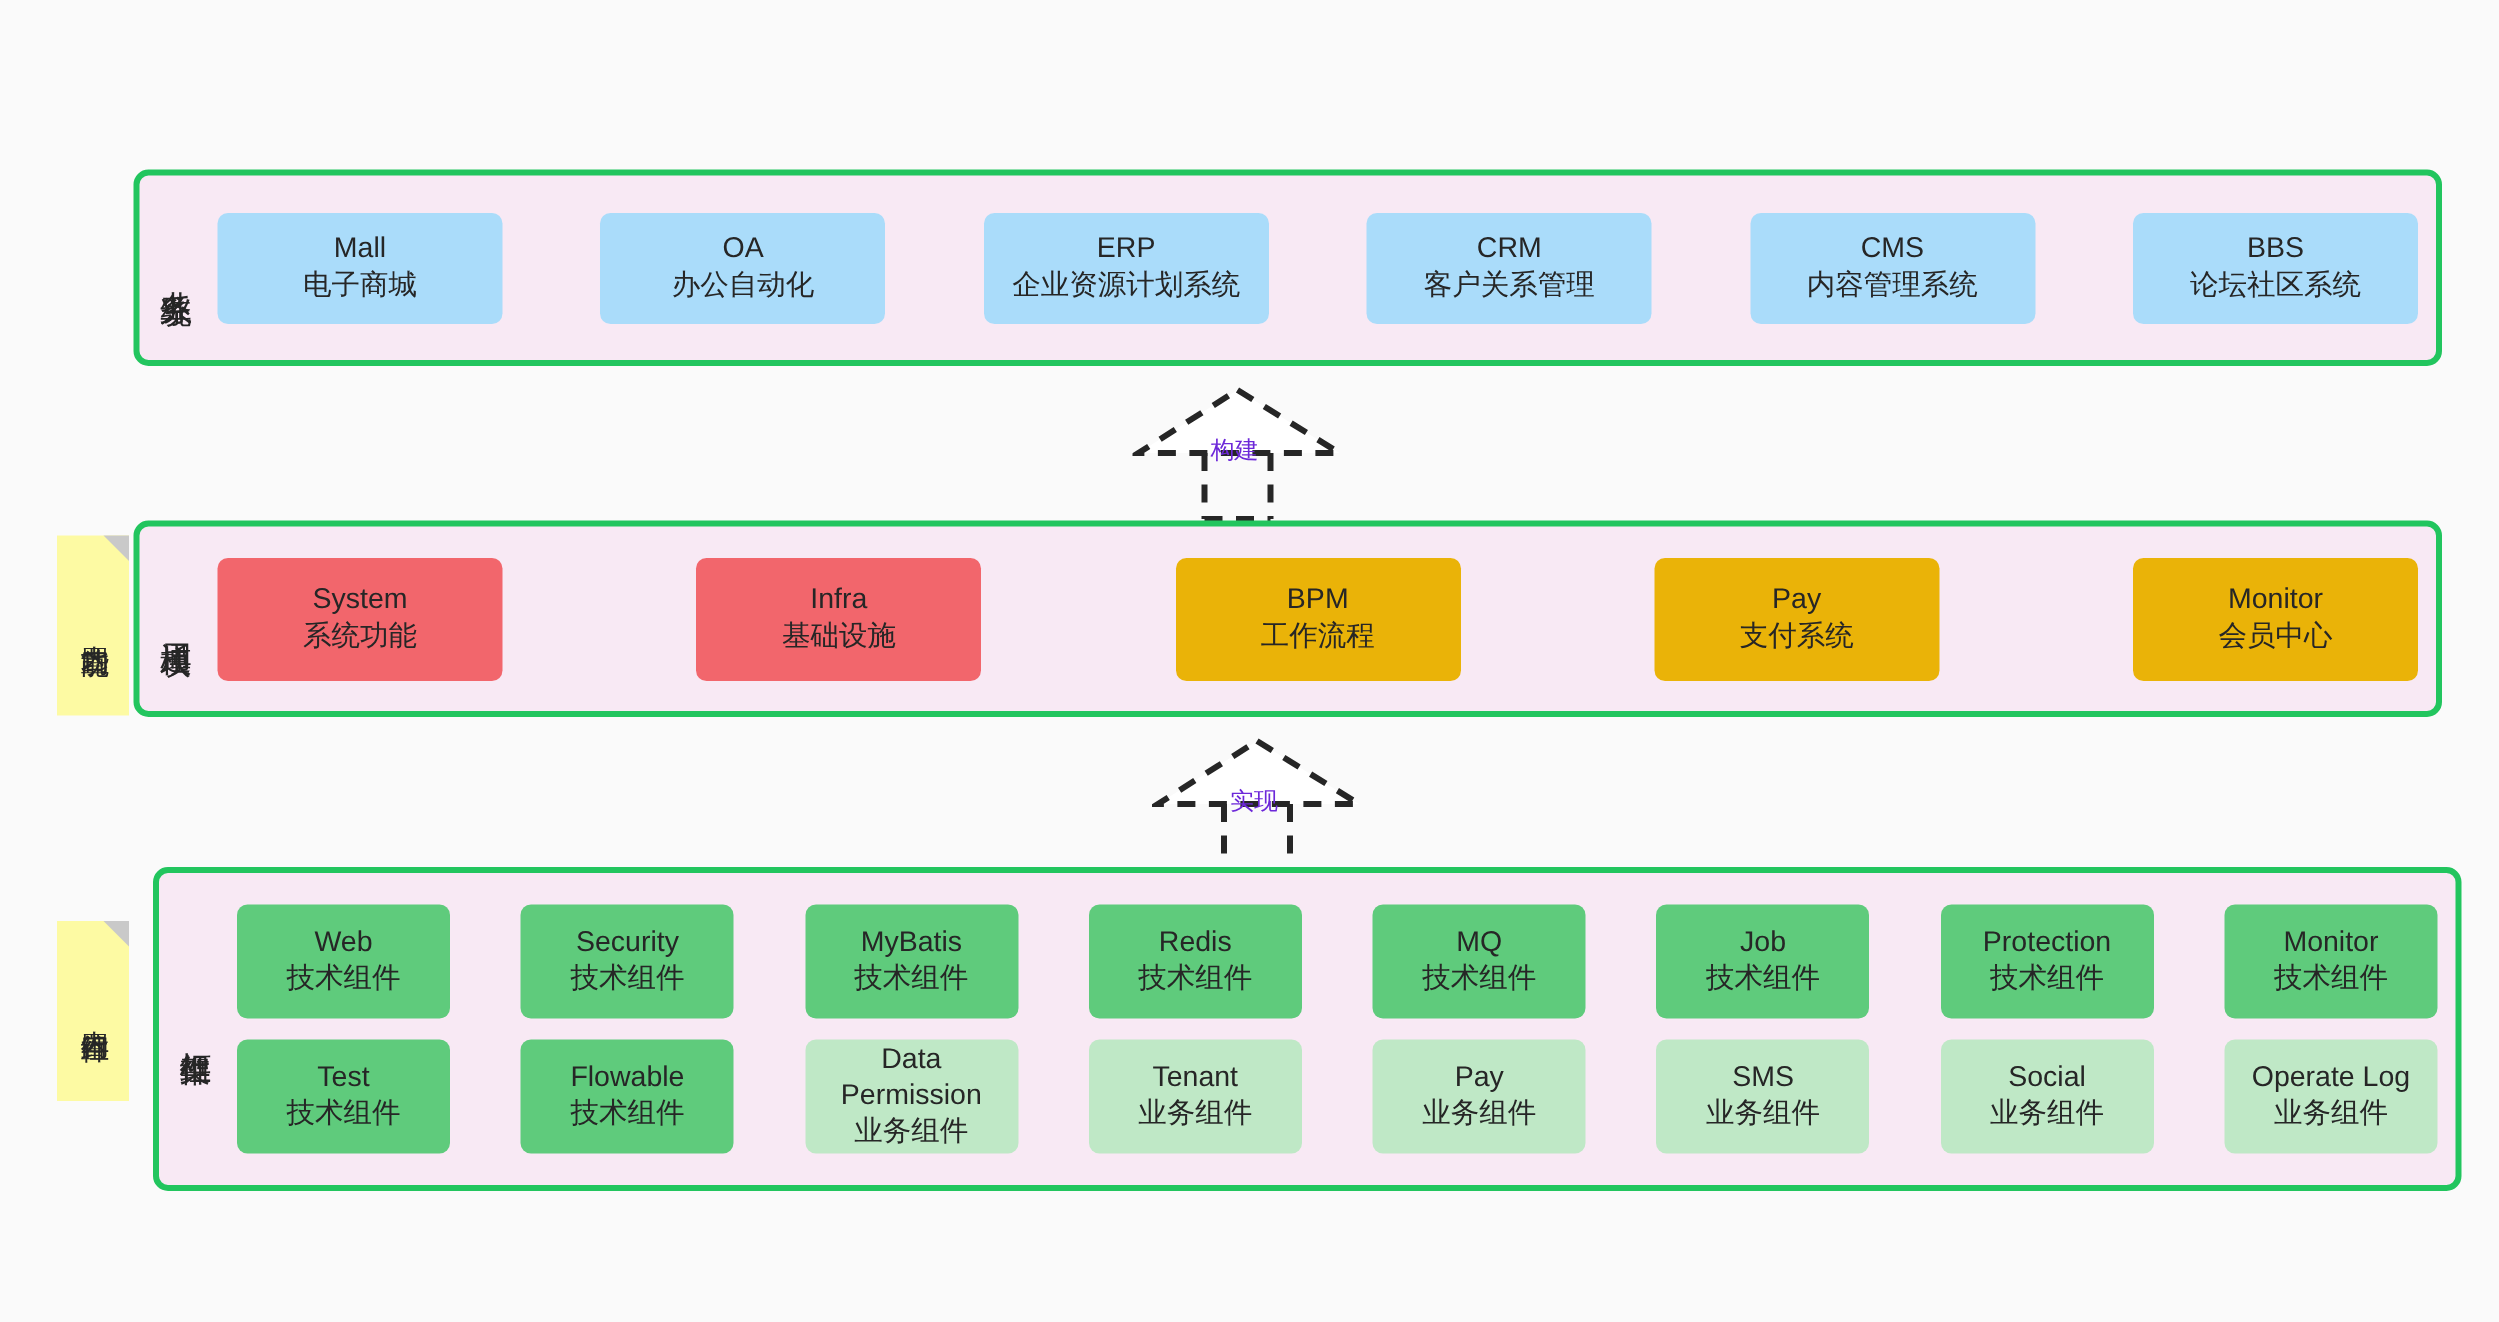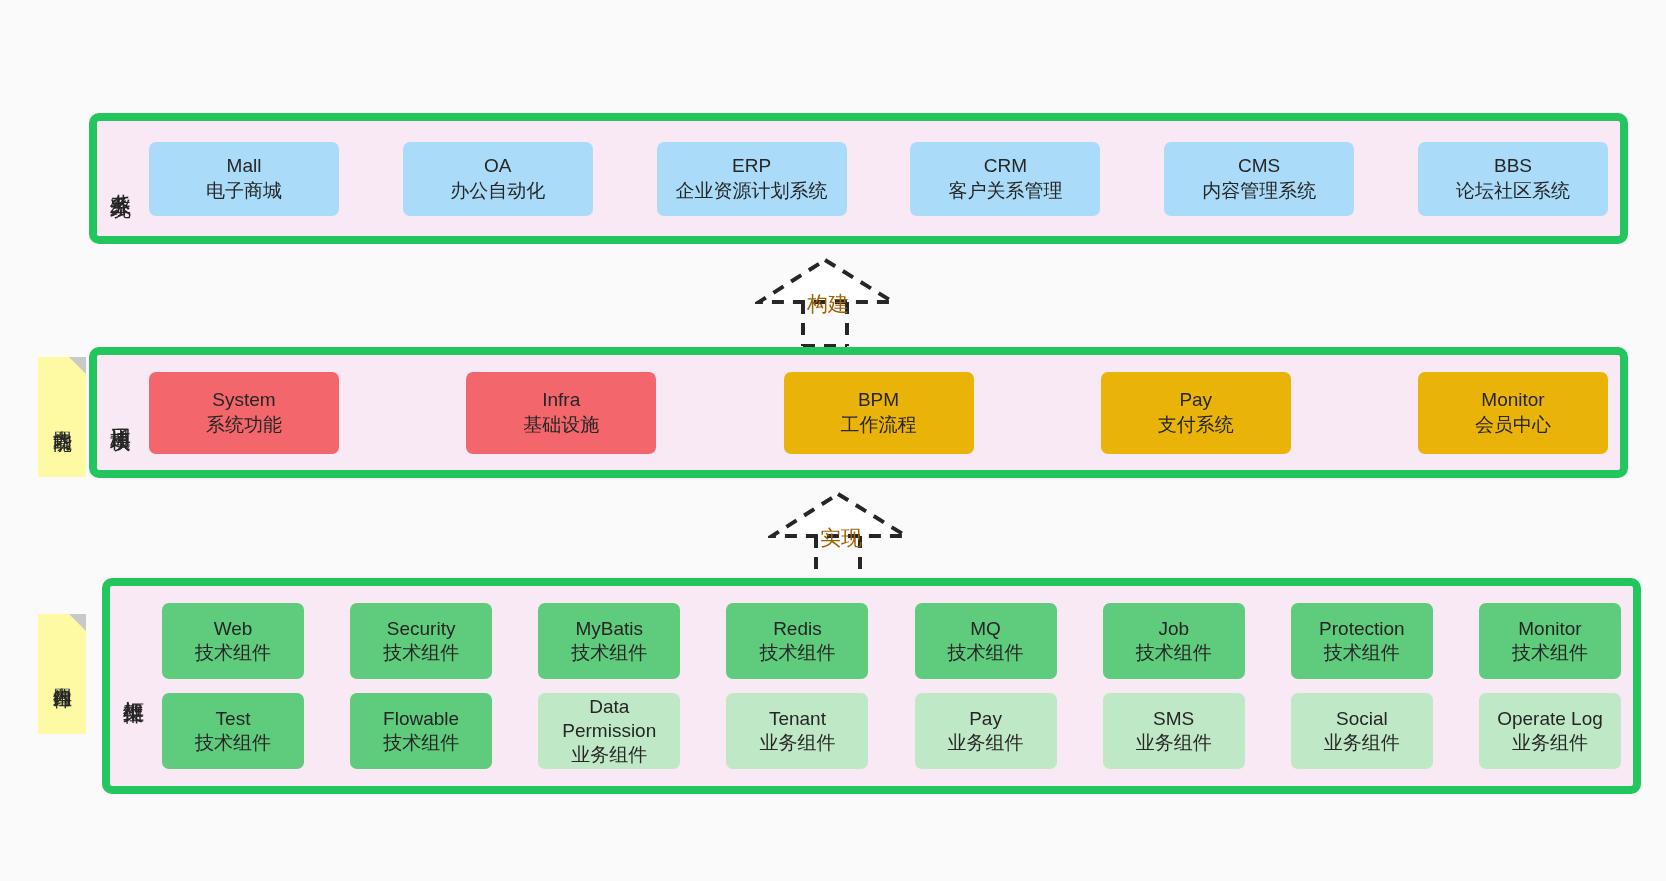--- a/index.html
+++ b/index.html
@@ -21,21 +21,21 @@
     left: 0; top: 0;
     width: 1666px;
     height: 881px;
   }
 
   
   .layer {
     position: absolute;
     box-sizing: border-box;
     background: #f8e9f4;
-    border: 8px solid #22c55e;
+    border: 4px solid #22c55e;
     border-radius: 10px;
     display: flex;
     align-items: stretch;
   }
   .layer-title {
     flex: 0 0 auto;
     width: 46px;
     display: flex;
     align-items: center;
     justify-content: center;
@@ -126,22 +126,22 @@
     border-top: 17px solid #c9c9c9;
   }
 
   
   .arrow-wrap {
     position: absolute;
   }
   .arrow-wrap svg { display: block; }
   .arrow-label {
     position: absolute;
-    font-size: 21px;
-    color: #a16207;
+    font-size: 16px;
+    color: #6d28d9;
     background: transparent;
     white-space: nowrap;
   }
 </style>
 </head>
 <body>
 
 <div id="canvas">
 
   <div class="layer layer-business" style="left:89px; top:113px; width:1539px; height:131px;">

